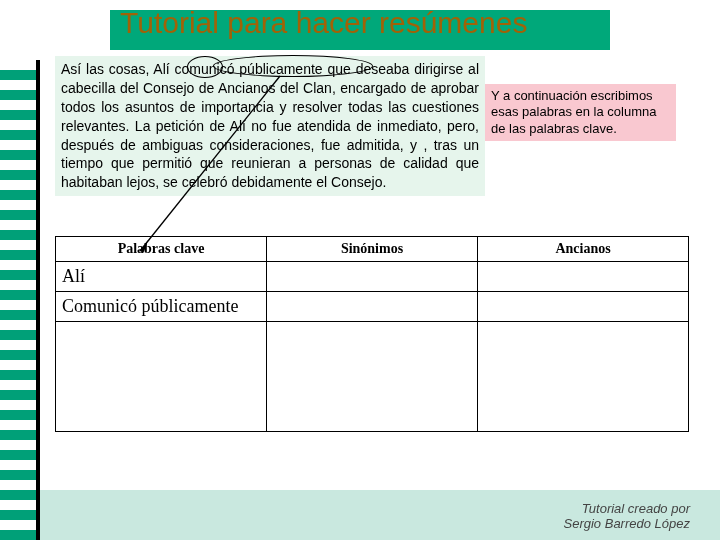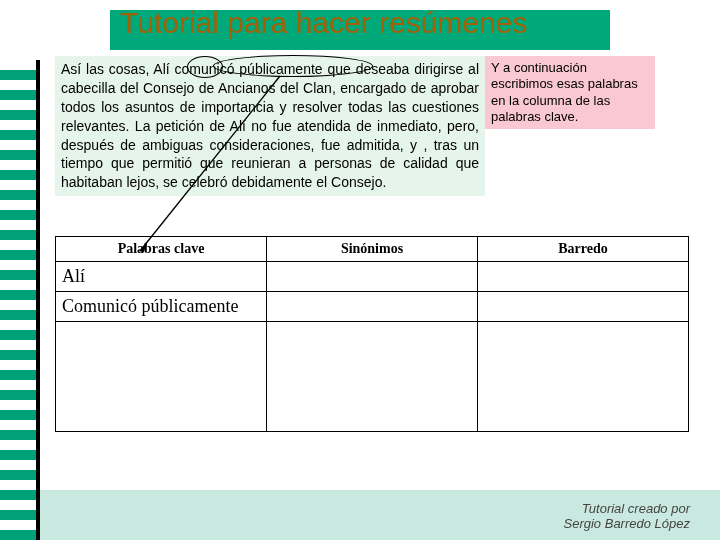--- a/index.html
+++ b/index.html
@@ -58,24 +58,25 @@
     background: #e6f5ec;
     width: 430px;
     padding: 4px 6px;
     font-size: 14px;
     line-height: 1.35;
     text-align: justify;
     position: relative;
   }
   .side-note-box {
     background: #f9c8d0;
-    width: 170px;
+    width: 191px;
     padding: 4px 6px;
     font-size: 13px;
     line-height: 1.25;
+    margin-top: 28px;
   }
   .annot-ellipse {
     position: absolute;
     border: 1.5px solid #000;
     border-radius: 50%;
     background: transparent;
     pointer-events: none;
   }
   .ellipse1 { left: 132px; top: 0px; width: 36px; height: 22px; }
   .ellipse2 { left: 158px; top: -1px; width: 160px; height: 22px; }
@@ -161,21 +162,21 @@
   <line x1="220" y1="20" x2="80" y2="195" stroke="#000" stroke-width="1.4"></line>
   <polygon points="80,195 88,184 84,196" fill="#000"></polygon>
 </svg>
 
 <div class="table-wrap">
   <table>
     <thead>
       <tr>
         <th>Palabras clave</th>
         <th>Sinónimos</th>
-        <th>Barredo</th>
+        <th>Ancianos</th>
       </tr>
     </thead>
     <tbody>
       <tr>
         <td class="key-cell">Alí</td>
         <td></td>
         <td></td>
       </tr>
       <tr>
         <td class="key-cell">Comunicó públicamente</td>

